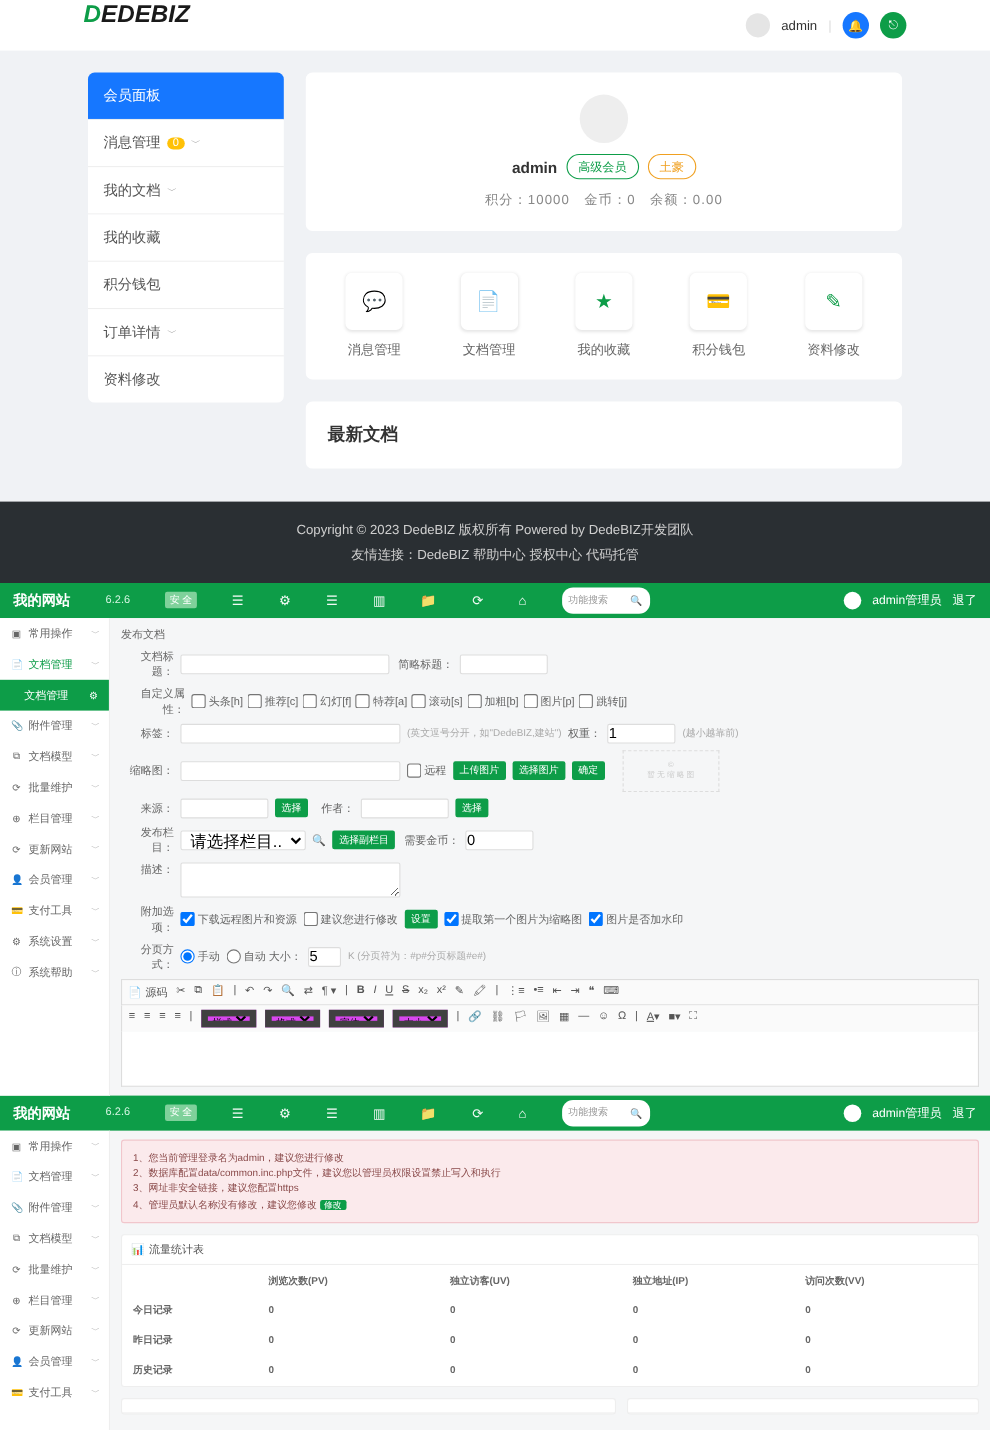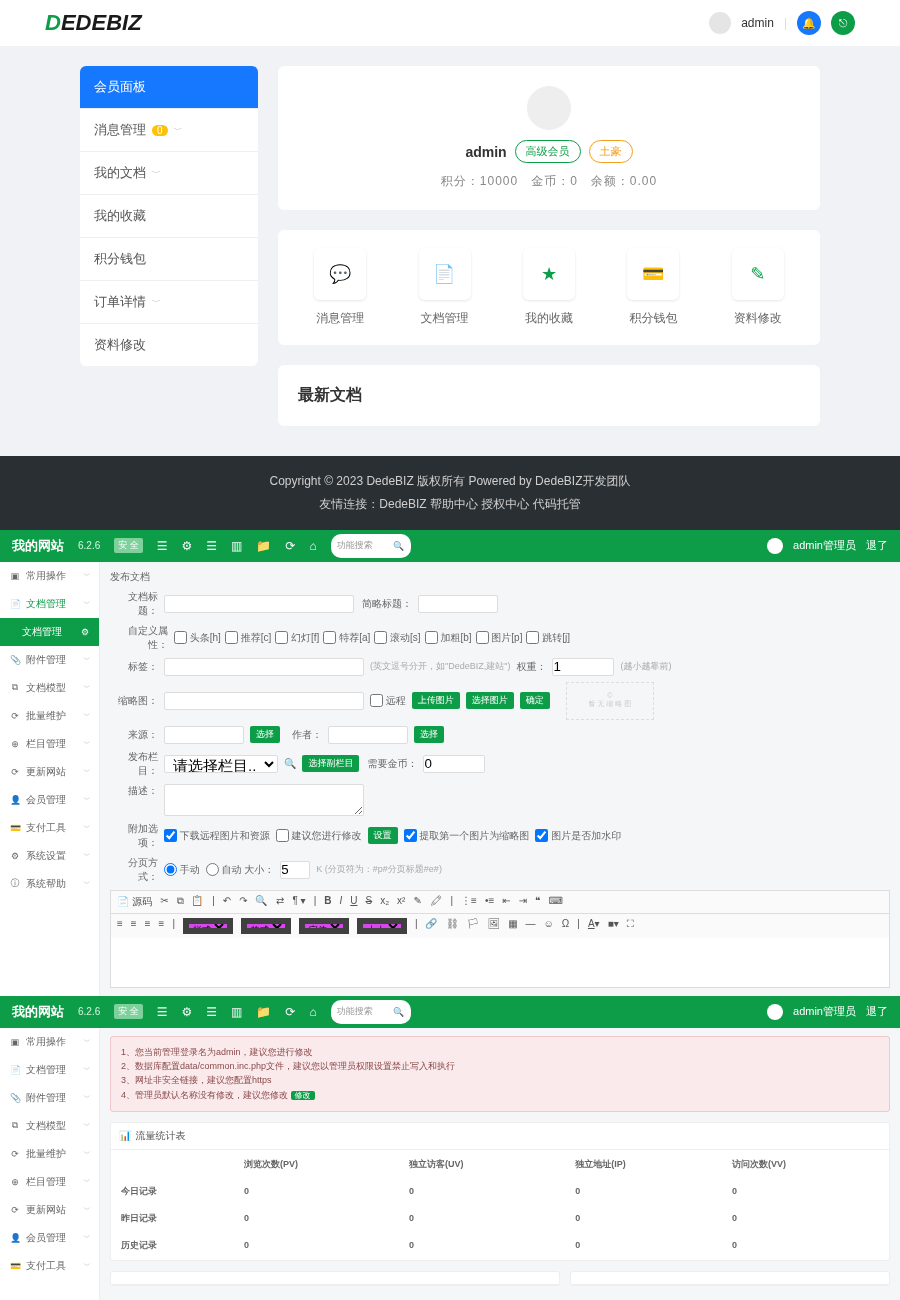--- a/index.html
+++ b/index.html
@@ -1,20 +1,20 @@
 <!DOCTYPE html>
 <html><head>
 <meta charset="utf-8">
 <style>
 *{box-sizing:border-box;margin:0;padding:0;font-family:Arial,"Microsoft YaHei",sans-serif}
 body{background:#fff;font-size:12px;color:#333}
 
 
 .sec1{background:#f0f2f5;padding-bottom:0}
-.top-bar{background:#fff;height:46px;display:flex;align-items:center;padding:0 45px;justify-content:space-between}
+.top-bar{background:#fff;height:46px;display:flex;padding:0 76px;justify-content:space-between}
 .logo{font-size:22px;font-weight:bold;color:#1a1a1a;font-style:italic}
 .logo .d{color:#0d9d48}
 .top-right{display:flex;align-items:center;gap:10px}
 .avatar-sm{width:22px;height:22px;border-radius:50%;background:#e5e5e5}
 .round-btn{width:24px;height:24px;border-radius:50%;display:flex;align-items:center;justify-content:center;color:#fff;font-size:11px}
 .blue{background:#1677ff}.green{background:#0d9d48}
 .sec1-body{display:flex;gap:20px;padding:20px 80px 30px}
 .sidebar1{width:178px}
 .sb1-item{background:#fff;padding:12px 14px;border-bottom:1px solid #eee;font-size:13px;display:flex;align-items:center;gap:6px;color:#555}
 .sb1-item.first{border-radius:6px 6px 0 0}
@@ -33,21 +33,21 @@
 .pill-o{color:#f0a020;border-color:#f0a020}
 .stats-row{color:#888;font-size:12px;letter-spacing:1px}
 .tiles{display:flex;gap:16px}
 .tile{flex:1;text-align:center}
 .tile-ico{width:52px;height:52px;border-radius:6px;background:#fff;box-shadow:0 1px 3px rgba(0,0,0,.1);margin:0 auto 10px;display:flex;align-items:center;justify-content:center;color:#0d9d48;font-size:18px}
 .tile-lbl{font-size:12px;color:#666}
 .sec-title{font-size:16px;font-weight:bold}
 .footer1{background:#2a2f33;color:#cfcfcf;text-align:center;padding:14px;font-size:12px;line-height:1.9}
 
 
-.admin-top{background:#0d9d48;color:#fff;height:32px;display:flex;align-items:center;padding:0 12px;gap:14px;font-size:11px}
+.admin-top{background:#0d9d48;color:#fff;height:32px;display:flex;align-items:center;padding:0 12px;gap:32px;font-size:11px}
 .site-name{font-size:13px;font-weight:bold}
 .ver{color:#d4f5e1;font-size:10px}
 .safe{background:#7fd19b;color:#fff;padding:1px 4px;border-radius:2px;font-size:9px}
 .admin-top .ico{font-size:12px;opacity:.95}
 .search-box{background:#fff;border-radius:10px;height:24px;width:80px;display:flex;align-items:center;padding:0 6px;color:#999;font-size:9px}
 .admin-top-right{margin-left:auto;display:flex;align-items:center;gap:10px}
 .mini-av{width:16px;height:16px;border-radius:50%;background:#fff}
 .admin-body{display:flex;background:#f5f6f7}
 .sidebar2{width:100px;background:#fff;border-right:1px solid #eee;font-size:10px}
 .sb2-item{padding:7px 10px;display:flex;align-items:center;gap:6px;color:#666;position:relative}

